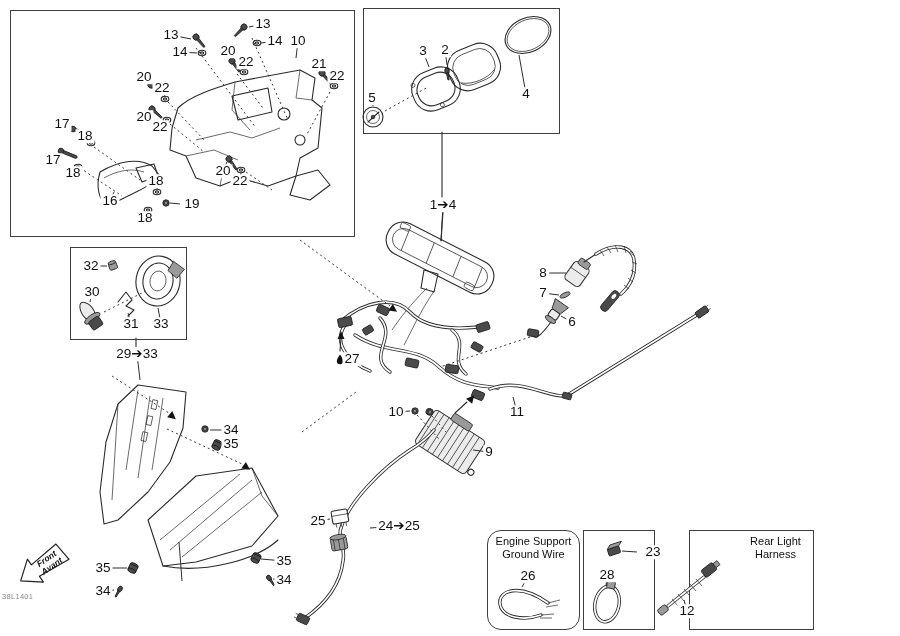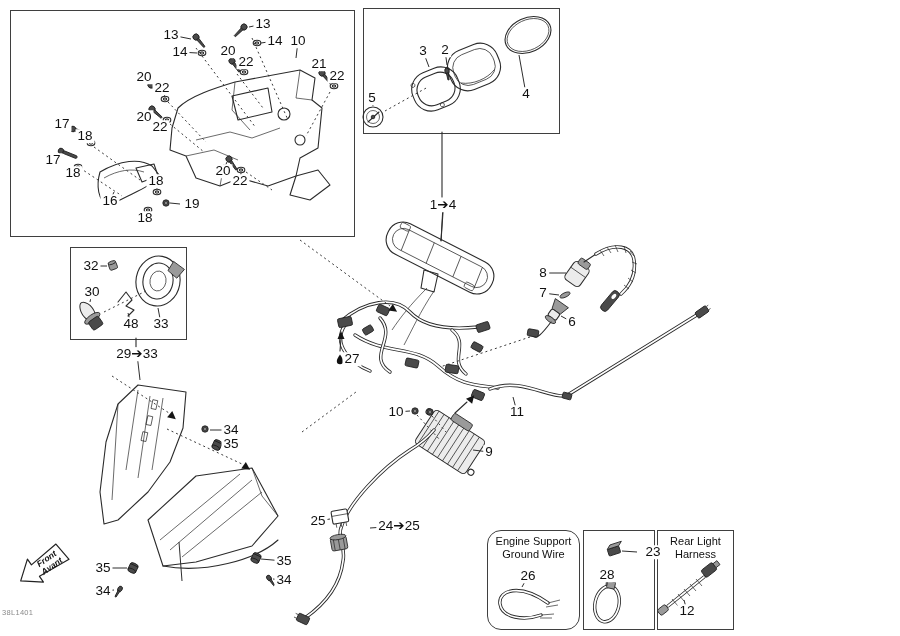--- a/index.html
+++ b/index.html
@@ -6,21 +6,21 @@
   .stage{position:relative;width:900px;height:636px;background:#fff;overflow:hidden;
          font-family:"Liberation Sans","DejaVu Sans",sans-serif;color:#111;}
   .stage svg{position:absolute;left:0;top:0;}
   #art{z-index:1;}
   #leaders{z-index:2;}
   #callouts{position:absolute;left:0;top:0;width:100%;height:100%;z-index:3;pointer-events:none;}
   .co{position:absolute;transform:translate(-50%,-50%);font-size:13.5px;line-height:1;
       background:#fff;padding:0 2px;white-space:nowrap;color:#101010;}
   .pbox{position:absolute;border:1.5px solid #3f3f3f;background:transparent;z-index:0;}
   .pbox .ttl{width:100%;text-align:center;font-size:11px;line-height:1.2;margin-top:4px;color:#101010;}
-  .figcode{position:absolute;left:2px;top:608px;font-size:7.5px;color:#8a8a8a;letter-spacing:.3px;z-index:3;}
+  .figcode{position:absolute;left:2px;top:592px;font-size:7.5px;color:#8a8a8a;letter-spacing:.3px;z-index:3;}
   
   .ln{fill:none;stroke:#2b2b2b;stroke-width:1.1;stroke-linejoin:round;stroke-linecap:round;}
   .thin{fill:none;stroke:#2b2b2b;stroke-width:.7;}
   .dash{fill:none;stroke:#3a3a3a;stroke-width:1;stroke-dasharray:2 3;}
   .tubeo{fill:none;stroke:#2b2b2b;stroke-width:3.4;stroke-linecap:round;}
   .tubei{fill:none;stroke:#fff;stroke-width:1.7;stroke-linecap:round;}
   .dk{fill:#4a4a4a;stroke:#1b1b1b;stroke-width:.8;}
   .md{fill:#9a9a9a;stroke:#222;stroke-width:.8;}
   .lt{fill:#ececec;stroke:#2b2b2b;stroke-width:1;}
   .wh{fill:#fff;stroke:#2b2b2b;stroke-width:1.1;}
@@ -34,21 +34,21 @@
 
   <div class="pbox" style="left:10px;top:10px;width:343px;height:225px;"></div>
   <div class="pbox" style="left:363px;top:8px;width:195px;height:124px;"></div>
   <div class="pbox" style="left:70px;top:247px;width:115px;height:91px;"></div>
 
   <div class="pbox" style="left:487px;top:530px;width:91px;height:98px;border-radius:14px;">
     <div class="ttl"><span>Engine Support</span><br>
     <span>Ground Wire</span></div>
   </div>
   <div class="pbox" style="left:583px;top:530px;width:70px;height:98px;"></div>
-  <div class="pbox" style="left:657px;top:530px;width:75px;height:98px;">
+  <div class="pbox" style="left:689px;top:530px;width:75px;height:98px;padding-left:48px;">
     <div class="ttl"><span>Rear Light</span><br>
     <span>Harness</span></div>
   </div>
 
   <svg id="art" width="900" height="636" viewBox="0 0 900 636">
     <defs>
       <g id="scrw">
           <circle r="3.1" class="dk"></circle>
           <path d="M2.5,-1.3 L13,-0.8 L13,0.8 L2.5,1.3 Z" class="dk"></path>
         </g>
@@ -436,21 +436,21 @@
       <div class="co" style="left: 543px; top: 273px;">8</div>
       <div class="co" style="left: 543px; top: 293px;">7</div>
       <div class="co" style="left: 572px; top: 322px;">6</div>
       <div class="co" style="left: 352px; top: 359px;">27</div>
       <div class="co" style="left: 396px; top: 412px;">10</div>
       <div class="co" style="left: 489px; top: 452px;">9</div>
       <div class="co" style="left: 517px; top: 412px;">11</div>
       <div class="co" style="left: 137px; top: 354px;">29➔33</div>
       <div class="co" style="left: 91px; top: 266px;">32</div>
       <div class="co" style="left: 92px; top: 292px;">30</div>
-      <div class="co" style="left: 131px; top: 324px;">48</div>
+      <div class="co" style="left: 131px; top: 324px;">31</div>
       <div class="co" style="left: 161px; top: 324px;">33</div>
       <div class="co" style="left: 231px; top: 430px;">34</div>
       <div class="co" style="left: 231px; top: 444px;">35</div>
       <div class="co" style="left: 103px; top: 568px;">35</div>
       <div class="co" style="left: 103px; top: 591px;">34</div>
       <div class="co" style="left: 182px; top: 604px; margin-top: 48px;">29</div>
       <div class="co" style="left: 284px; top: 561px;">35</div>
       <div class="co" style="left: 284px; top: 580px;">34</div>
       <div class="co" style="left: 318px; top: 521px; text-align: right;">25</div>
       <div class="co" style="left: 399px; top: 526px;">24➔25</div>

